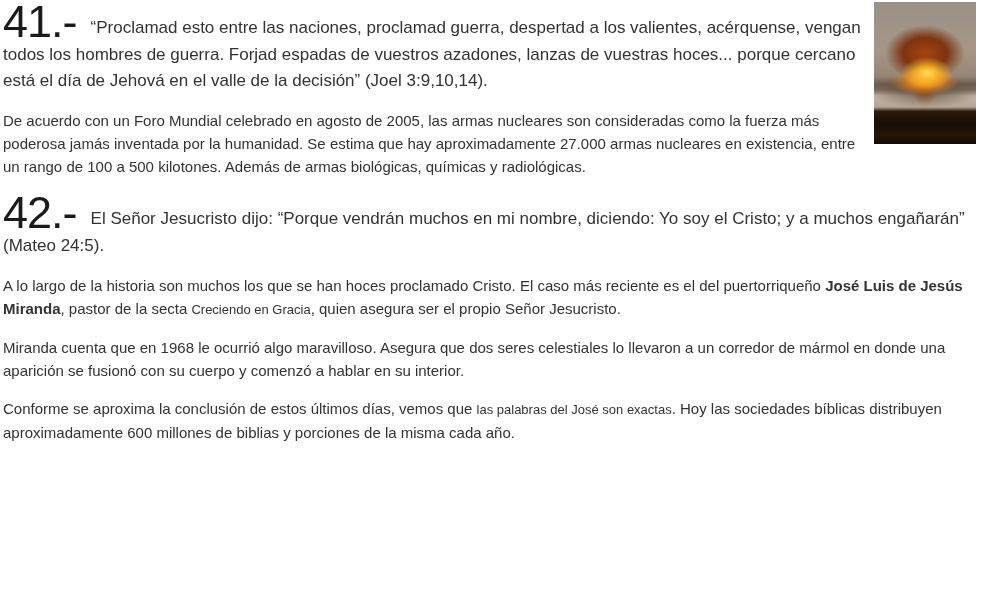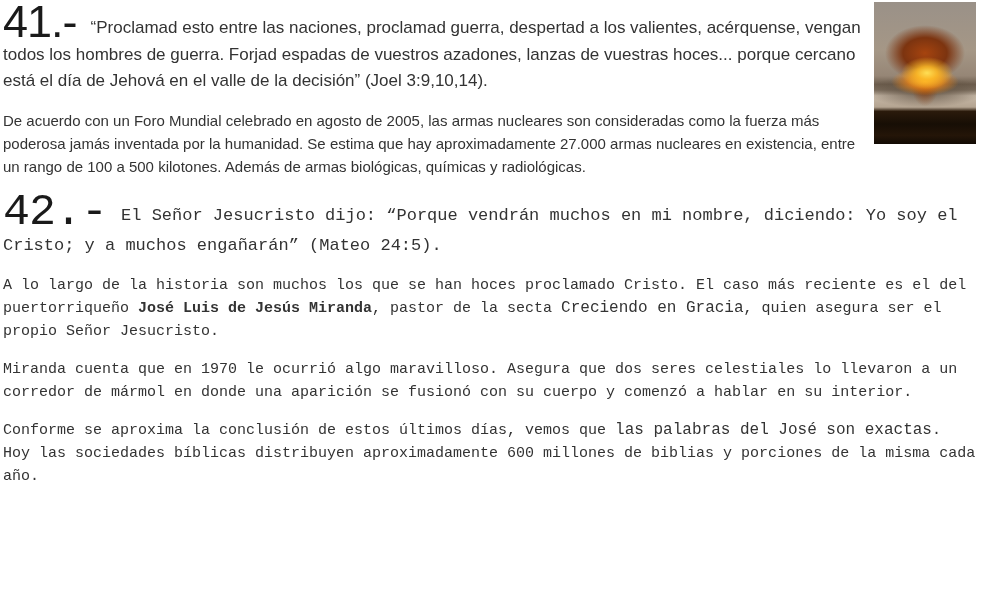--- a/index.html
+++ b/index.html
@@ -41,23 +41,23 @@
     margin-right: 14px;
     vertical-align: -4px;
     white-space: nowrap;
   }
   .body-p {
     margin: 15px 0;
     font-size: 15px;
     line-height: 23px;
   }
   .sec { margin-top: 0; }
-  .sec + .sec { margin-top: 9px; font-family: Liberation Mono, monospace; }
+  .sec + .sec { margin-top: 9px; }
   .run-bold  { font-weight: bold; }
-  .run-small { font-size: 16px; }
+  .run-small { font-size: 13px; }
 </style>
 </head>
 <body>
 
 <div class="page">
 
   <div class="nuke"></div>
 
   <div class="sec">
     <p class="section-heading">
@@ -69,21 +69,21 @@
   </div>
 
   <div class="sec">
     <p class="section-heading">
       <span class="section-number">42.-</span><span>El Señor Jesucristo dijo: “Porque vendrán muchos en mi nombre, diciendo: Yo soy el Cristo; y a muchos engañarán” (Mateo 24:5).</span>
     </p>
     <p class="body-p">
       <span>A lo largo de la historia son muchos los que se han hoces proclamado Cristo. El caso más reciente es el del puertorriqueño </span><span class="run-bold">José Luis de Jesús Miranda</span><span>, pastor de la secta </span><span class="run-small">Creciendo en Gracia</span><span>, quien asegura ser el propio Señor Jesucristo.</span>
     </p>
     <p class="body-p">
-      <span>Miranda cuenta que en 1970 le ocurrió algo maravilloso. Asegura que dos seres celestiales lo llevaron a un corredor de mármol en donde una aparición se fusionó con su cuerpo y comenzó a hablar en su interior.</span>
+      <span>Miranda cuenta que en 1968 le ocurrió algo maravilloso. Asegura que dos seres celestiales lo llevaron a un corredor de mármol en donde una aparición se fusionó con su cuerpo y comenzó a hablar en su interior.</span>
     </p>
   </div>
 
   <div class="sec">
     <p class="body-p">
       <span>Conforme se aproxima la conclusión de estos últimos días, vemos que </span><span class="run-small">las palabras del José son exactas</span><span>. Hoy las sociedades bíblicas distribuyen aproximadamente 600 millones de biblias y porciones de la misma cada año.</span>
     </p>
   </div>
 
 </div>

